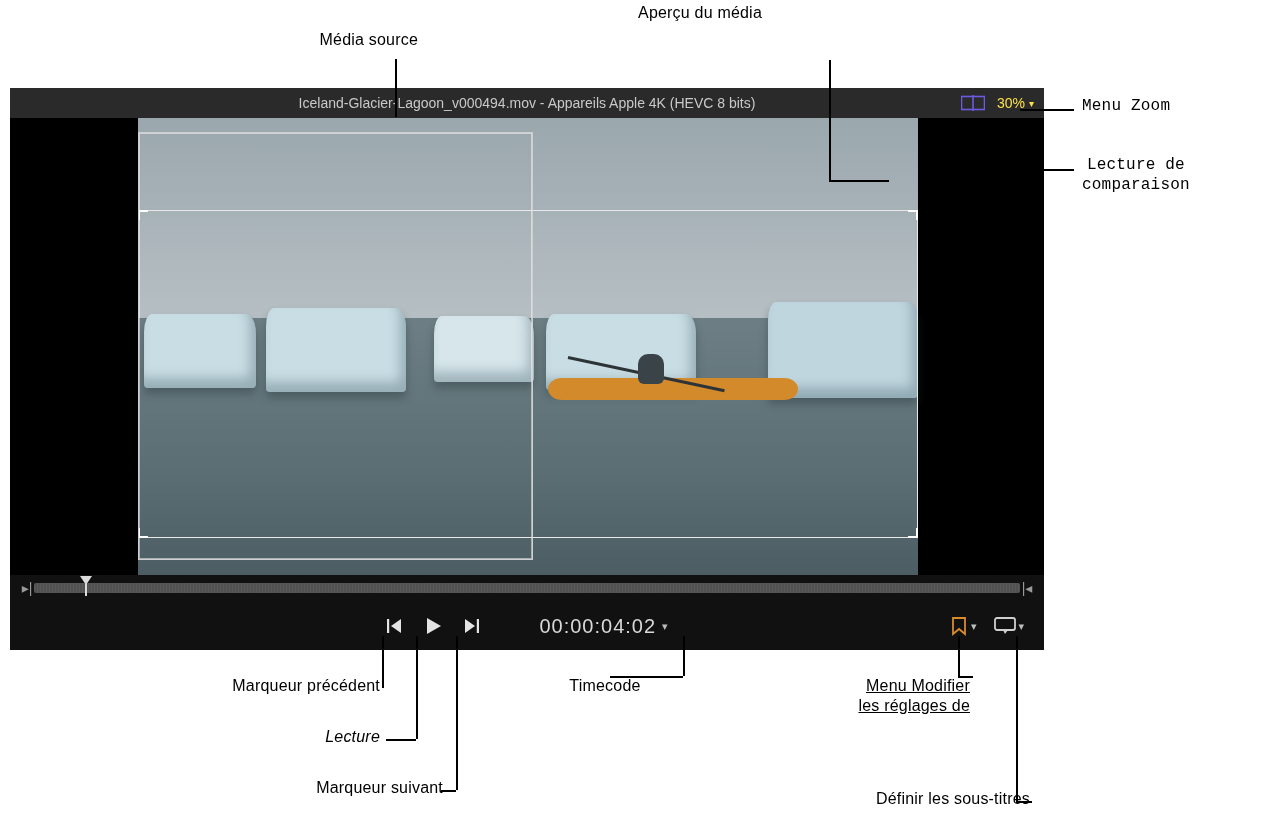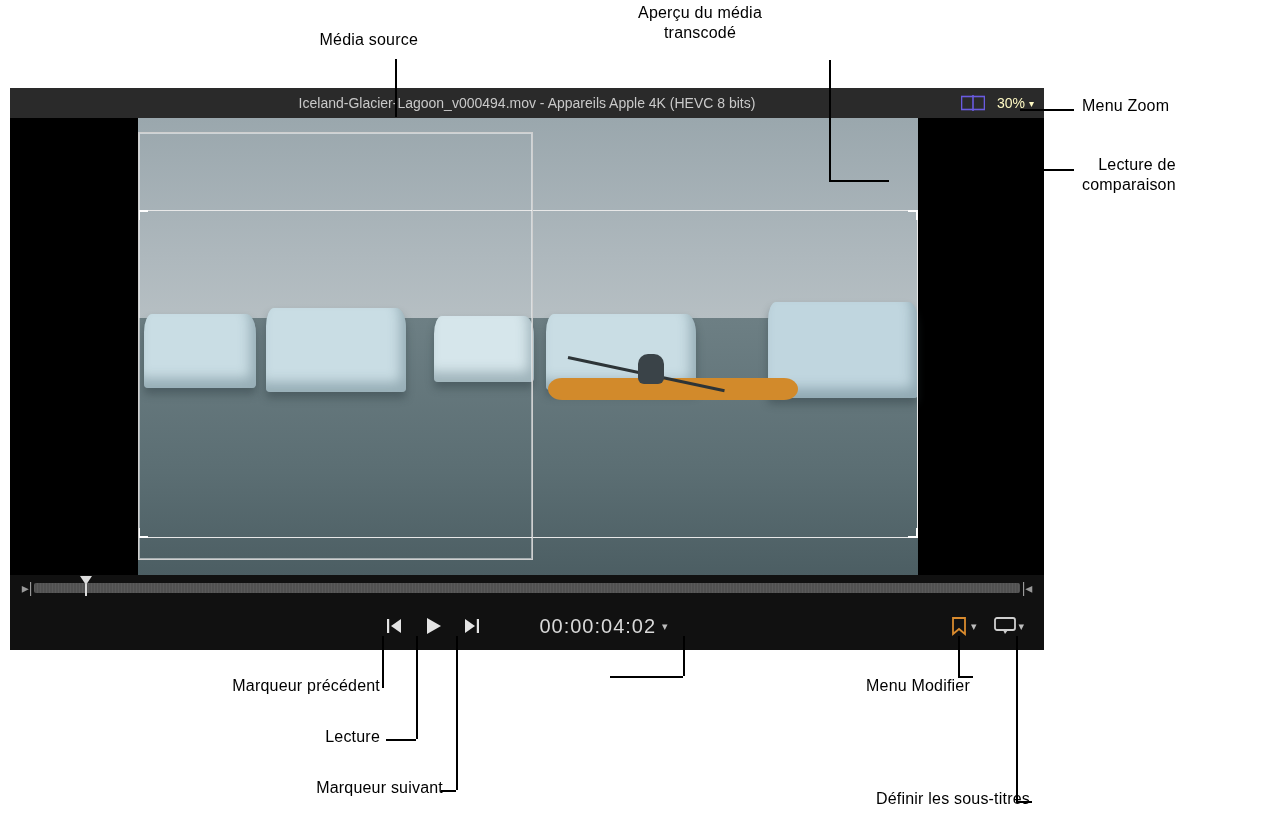--- a/index.html
+++ b/index.html
@@ -40,21 +40,21 @@
     right: 10px;
     display: flex;
     align-items: center;
     gap: 12px;
   }
   .compare-icon svg { display:block; }
   .zoom-menu {
     display: flex;
     align-items: center;
     gap: 4px;
-    color: #fef9c3;
+    color: #fde047;
     font-size: 14px;
   }
   .zoom-menu .chev { font-size: 10px; }
   .viewer-area {
     position: relative;
     width: 100%;
     height: 457px;
     background: #000;
   }
   
@@ -169,38 +169,37 @@
   }
   .ctrl-right .chev{font-size:11px;color:#bdbdbd;margin-left:2px;}
   
   .callout{
     position:absolute;
     font-size:16px;
     color:#000;
     line-height:1.25;
     letter-spacing:0.2px;
   }
-  .callout.right{ text-align:right; }
+  .callout.right{ text-align:center;font-family:Liberation Mono, monospace; }
   .callout.topleft{ text-align:right; }
   .callout.topcenter{ text-align:center; }
   .lead{
     position:absolute; background:#000; pointer-events:none;
   }
   .lead.h{height:1.6px;}
   .lead.v{width:1.6px;}
 </style>
 </head>
 <body>
 
 <div class="callout topleft" style="left:128px; top:30px; width:290px; text-align:right;">
   <span>Média source</span>
 </div>
 <div class="callout topcenter" style="left:560px; top:3px; width:280px;">
   <div>Aperçu du média</div>
-  <div>transcodé</div>
 </div>
 <div class="callout right" style="left:1082px; top:96px;">
   <span>Menu Zoom</span>
 </div>
 <div class="callout right" style="left:1082px; top:155px;">
   <div>Lecture de</div>
   <div>comparaison</div>
 </div>
 
 <div class="app">
@@ -290,30 +289,32 @@
           </svg>
         <span class="chev">▾</span>
       </span>
     </div>
   </div>
 </div>
 
 <div class="callout" style="left:52px; top:676px; width:328px; text-align:right;">
   <span>Marqueur précédent</span>
 </div>
-<div class="callout" style="left:210px; top:727px; width:170px; text-align:right;">
+<div class="callout" style="left:210px; top:727px; width:170px; text-align:right;font-style:italic;">
   <span>Lecture</span>
 </div>
 <div class="callout" style="left:168px; top:778px; width:275px; text-align:right;">
   <span>Marqueur suivant</span>
 </div>
 <div class="callout" style="left:505px; top:676px; width:200px; text-align:center;">
-</div>
-<div class="callout" style="left:760px; top:676px; width:210px; text-align:right;">
+  <div>Timecode</div>
+</div>
+<div class="callout" style="left:760px; top:676px; width:210px; text-align:right;text-decoration:underline;">
   <div>Menu Modifier</div>
+  <div>les réglages de</div>
 </div>
 <div class="callout" style="left:750px; top:789px; width:280px; text-align:right;">
   <span>Définir les sous-titres</span>
 </div>
 
 <div class="lead v" style="left:395px; top:59px; height:58px;"></div>
 
 <div class="lead v" style="left:829px; top:60px; height:120px;"></div>
 <div class="lead h" style="left:829px; top:180px; width:60px;"></div>
 

